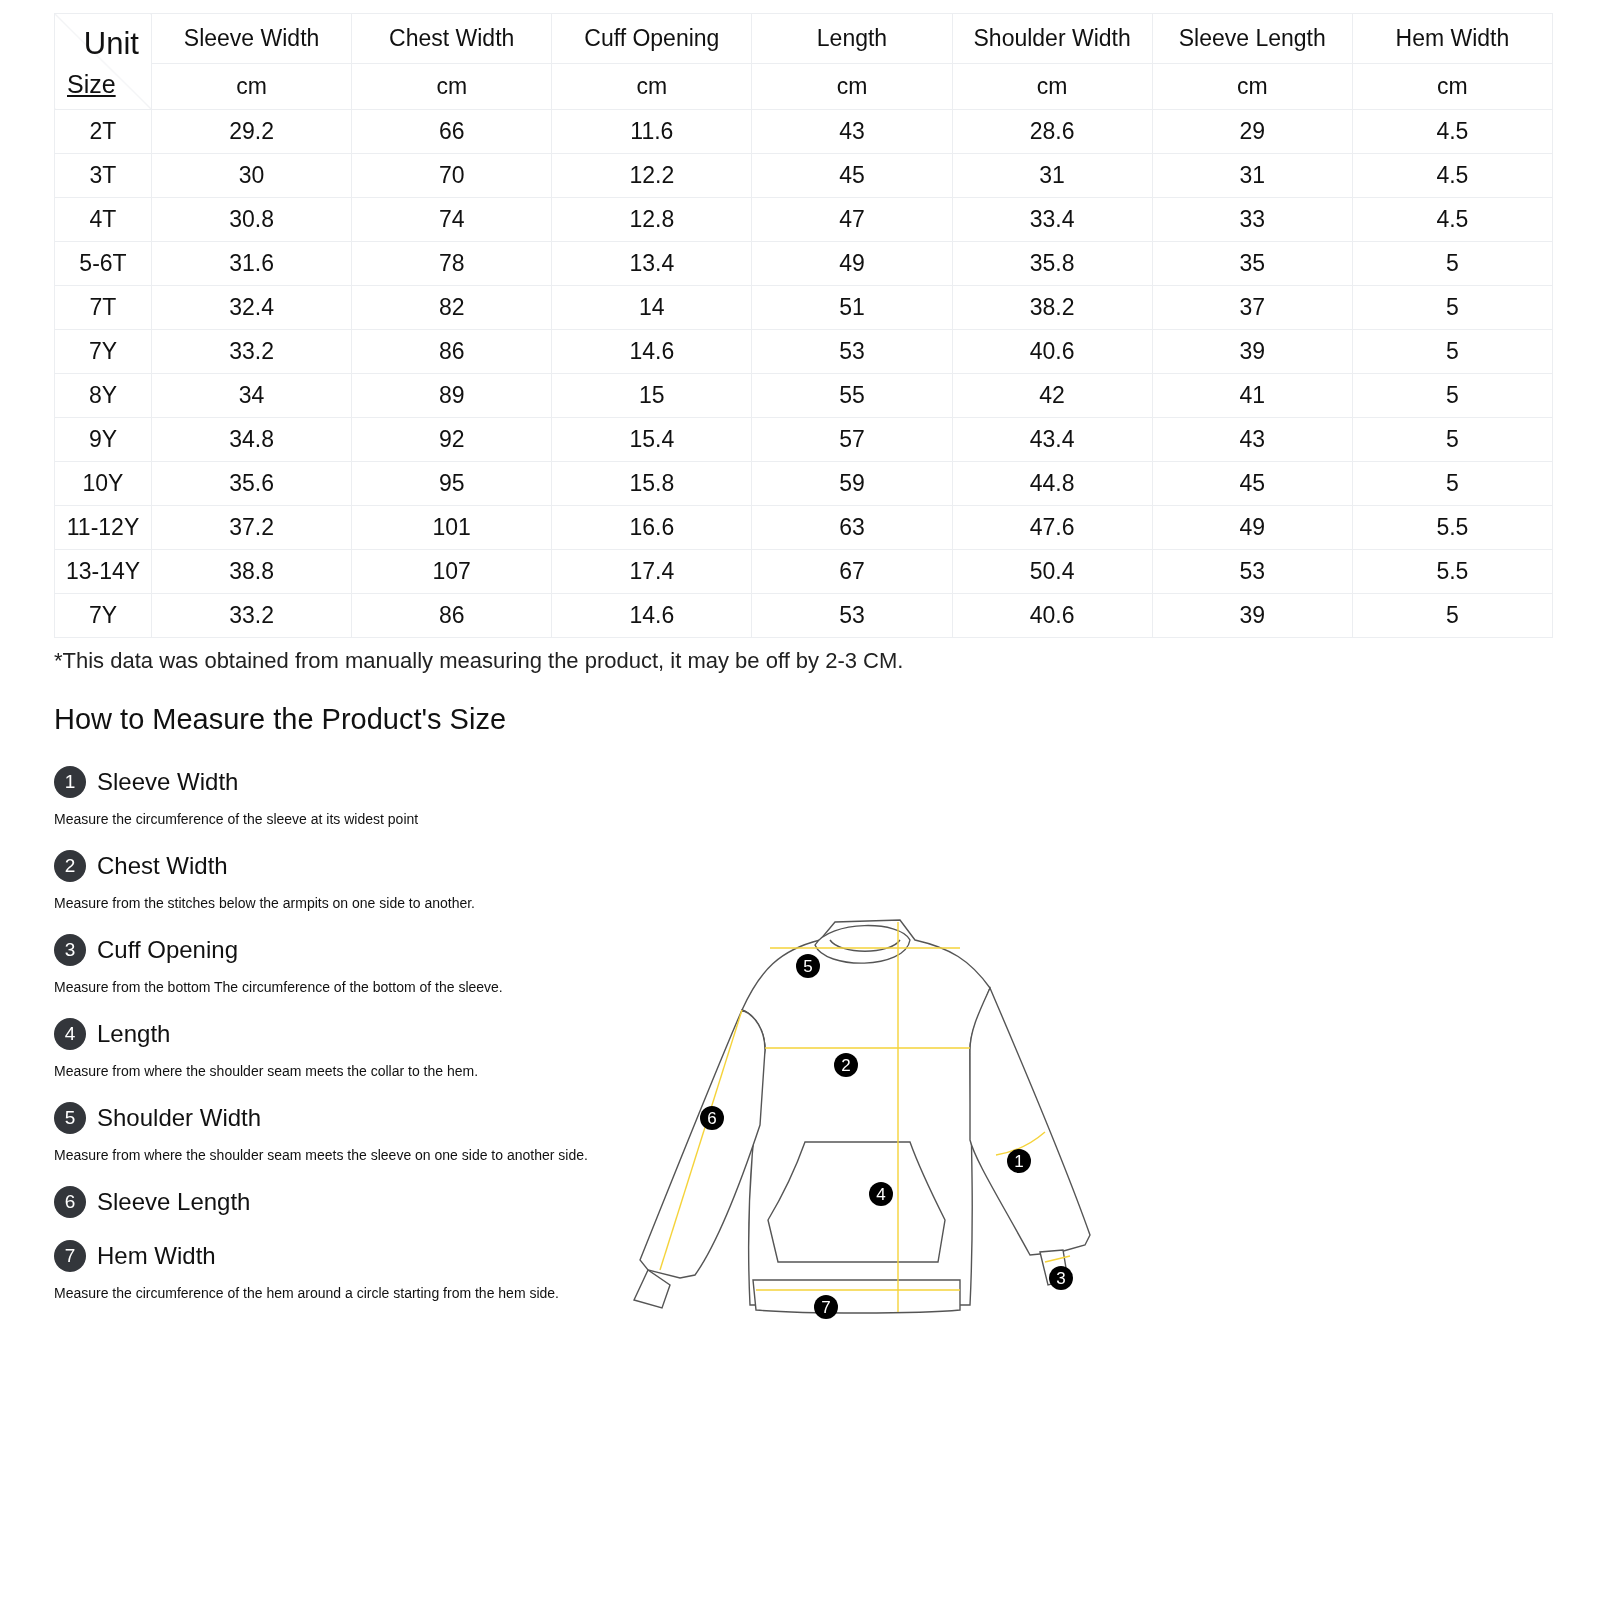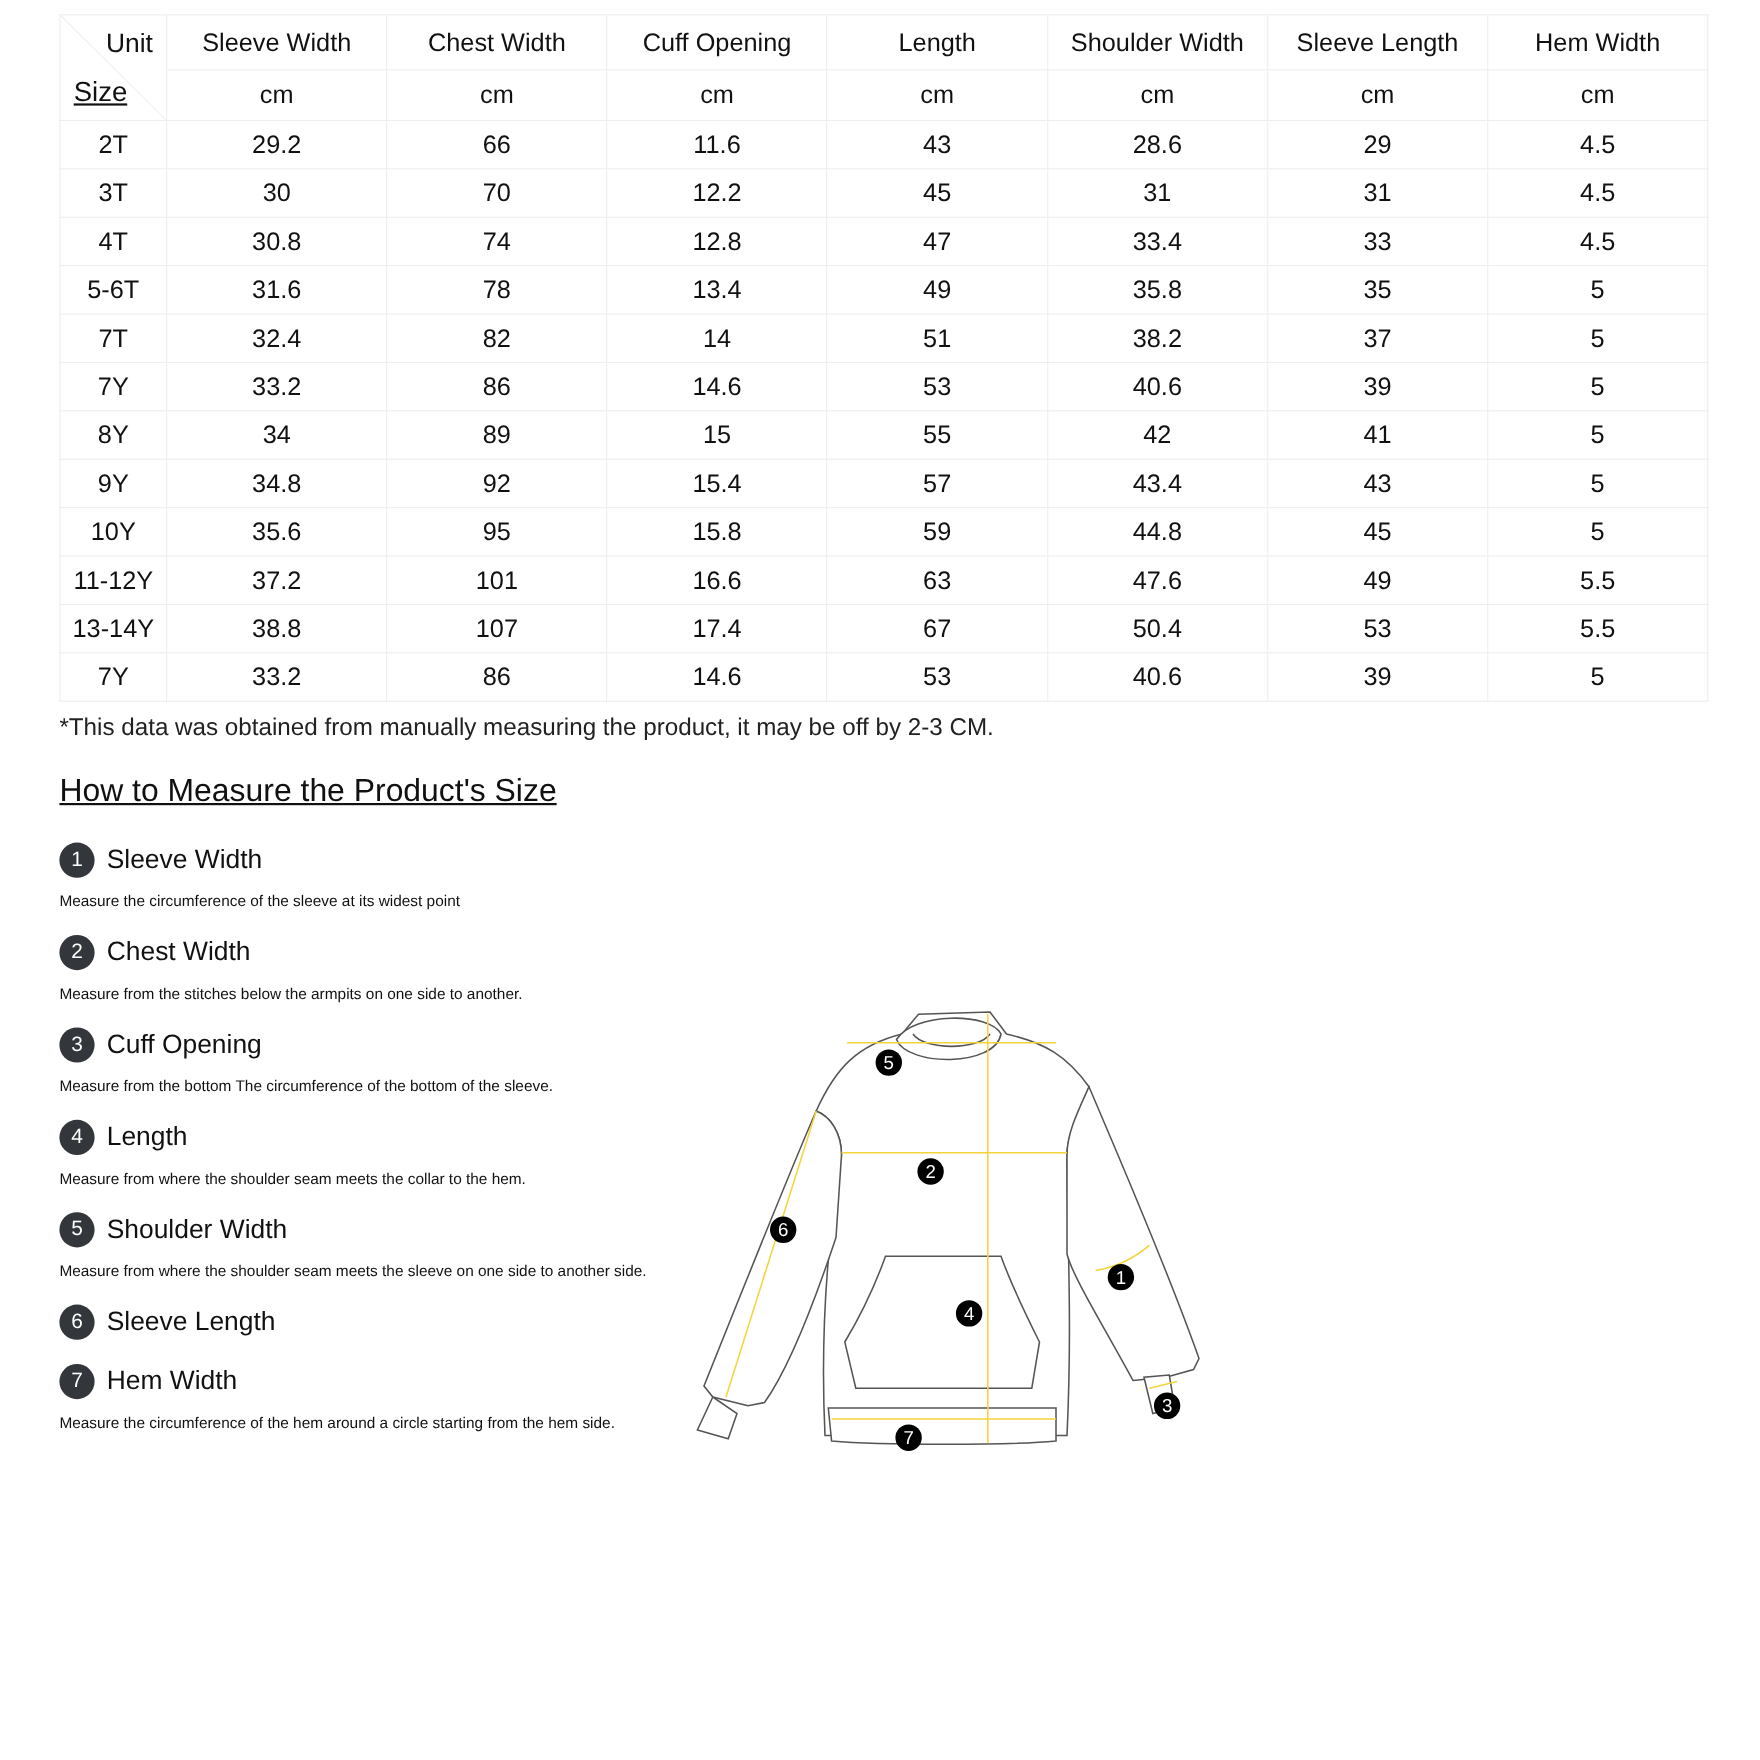--- a/index.html
+++ b/index.html
@@ -7,25 +7,25 @@
          font-family: "Liberation Sans", "DejaVu Sans", sans-serif; color: #111; }
   .size-table { position: absolute; left: 54px; top: 13px; width: 1499px;
                 border-collapse: collapse; table-layout: fixed; }
   .size-table td, .size-table th { border: 1px solid #eceef1; text-align: center;
                 padding: 0; font-size: 23px; color: #111; font-weight: normal; }
   .size-table tr.head1 th { height: 49px; }
   .size-table tr.head2 th { height: 45px; }
   .size-table tbody td { height: 43px; }
   .corner { position: relative; background:
       linear-gradient(to top right, transparent calc(50% - 0.6px), #e4e6ea calc(50%), transparent calc(50% + 0.6px)); }
-  .corner .unit { position: absolute; right: 12px; top: 12px; font-size: 24px; }
+  .corner .unit { position: absolute; right: 12px; top: 12px; font-size: 31px; }
   .corner .size { position: absolute; left: 12px; bottom: 10px; font-size: 25px; text-decoration: underline; }
   .footnote { position: absolute; left: 54px; top: 648px; font-size: 22px; color: #222; }
   .howto { position: absolute; left: 54px; top: 700px; width: 540px; }
-  .howto h2 { margin: 0 0 24px 0; font-size: 29px; font-weight: normal; color: #111; line-height: 38px; text-decoration: underline; }
+  .howto h2 { margin: 0 0 24px 0; font-size: 29px; font-weight: normal; color: #111; line-height: 38px; }
   .step { margin-bottom: 14px; }
   .step-head { display: flex; align-items: center; height: 40px; }
   .badge { width: 32px; height: 32px; border-radius: 50%; background: #33363b; color: #fff;
            font-size: 19px; display: flex; align-items: center; justify-content: center; margin-right: 11px; }
   .step-title { font-size: 24px; color: #111; }
   .step-desc { font-size: 14px; line-height: 26px; color: #111; margin-top: 4px; }
   .diagram { position: absolute; left: 620px; top: 900px; width: 480px; height: 440px; }
 </style>
 </head>
 <body>

